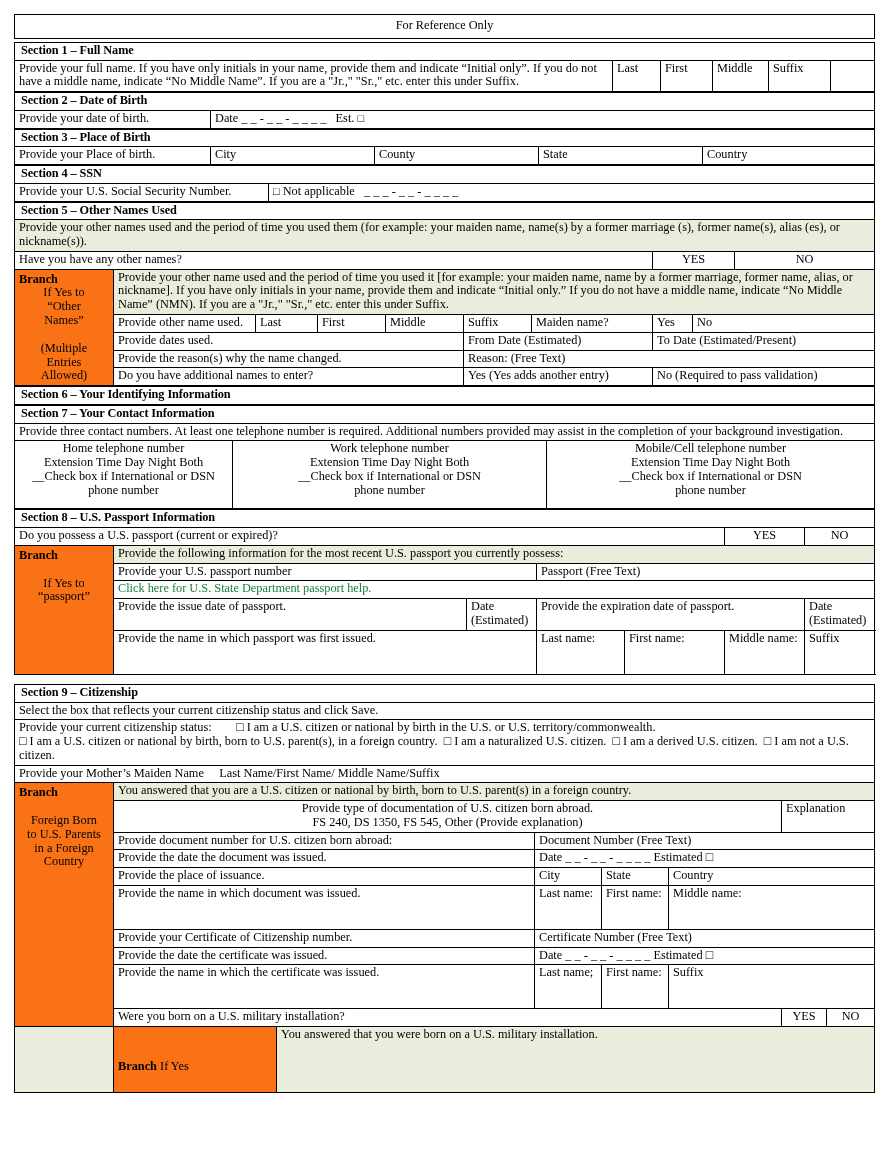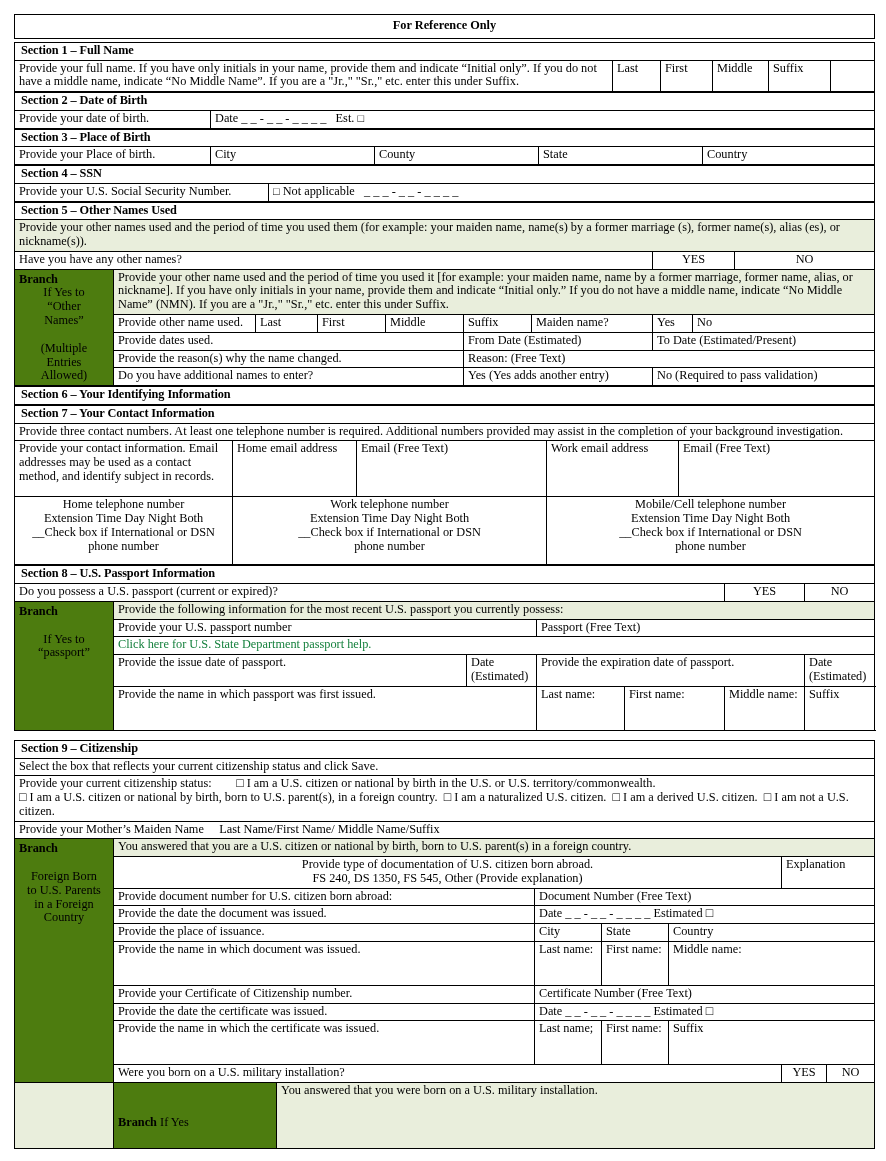--- a/index.html
+++ b/index.html
@@ -14,30 +14,30 @@
 
   table.t{border-collapse:collapse;width:860px;table-layout:fixed;}
   table.t td{
     border:1px solid #000;
     padding:1px 4px 2px 4px;
     vertical-align:top;
     font-size:12.3px;
     line-height:1.12;
   }
   .title{
-    text-align:center;font-weight:bold;font-size:15px;
+    text-align:center;font-weight:normal;font-size:15px;
     padding:4px 0 5px 0 !important;
   }
   .sect{
     font-weight:bold;font-size:17px;
     padding:1px 4px 2px 6px !important;
     letter-spacing:-0.1px;
   }
   .green{background:#e9eedc;}
-  .branch{background:#4d7c0f;font-size:12.3px;line-height:1.45;padding-top:3px !important;margin-left:9px;}
+  .branch{background:#f97316;font-size:12.3px;line-height:1.45;padding-top:3px !important;margin-left:9px;}
   .branch b{font-weight:bold;}
   .nbr{border-right:none !important;}
   .ctr{text-align:center;}
   .link{color:#15803d;margin-top:24px;}
   .spacer{height:9px;border:none !important;padding:0 !important;}
   .dash{letter-spacing:0px;}
   .cb{font-size:11px;}
   .tall{height:52px;}
   .tall2{height:64px;}
   .tall3{height:40px;}
@@ -240,27 +240,20 @@
           <col style="width:196px">
         </colgroup>
   <tbody>
           <tr>
     <td class="sect" colspan="5">Section 7 – Your Contact Information</td>
   </tr>
   <tr>
     <td colspan="5">Provide three contact numbers.  At least one telephone number is required.  Additional numbers provided may assist in the completion of your background investigation.</td>
   </tr>
   <tr>
-    <td class="tall">Provide your contact information. Email addresses may be used as a contact method, and identify subject in records.</td>
-    <td>Home email address</td>
-    <td>Email (Free Text)</td>
-    <td>Work email address</td>
-    <td>Email (Free Text)</td>
-  </tr>
-  <tr>
     <td class="tall2">
       <span class="blk">Home telephone number</span>
       <span class="blk">Extension Time Day Night Both</span>
       <span class="blk">__Check box if International or DSN</span>
       <span class="blk">phone number</span>
     </td>
     <td colspan="2">
       <span class="blk">Work telephone number</span>
       <span class="blk">Extension Time Day Night Both</span>
       <span class="blk">__Check box if International or DSN</span>

